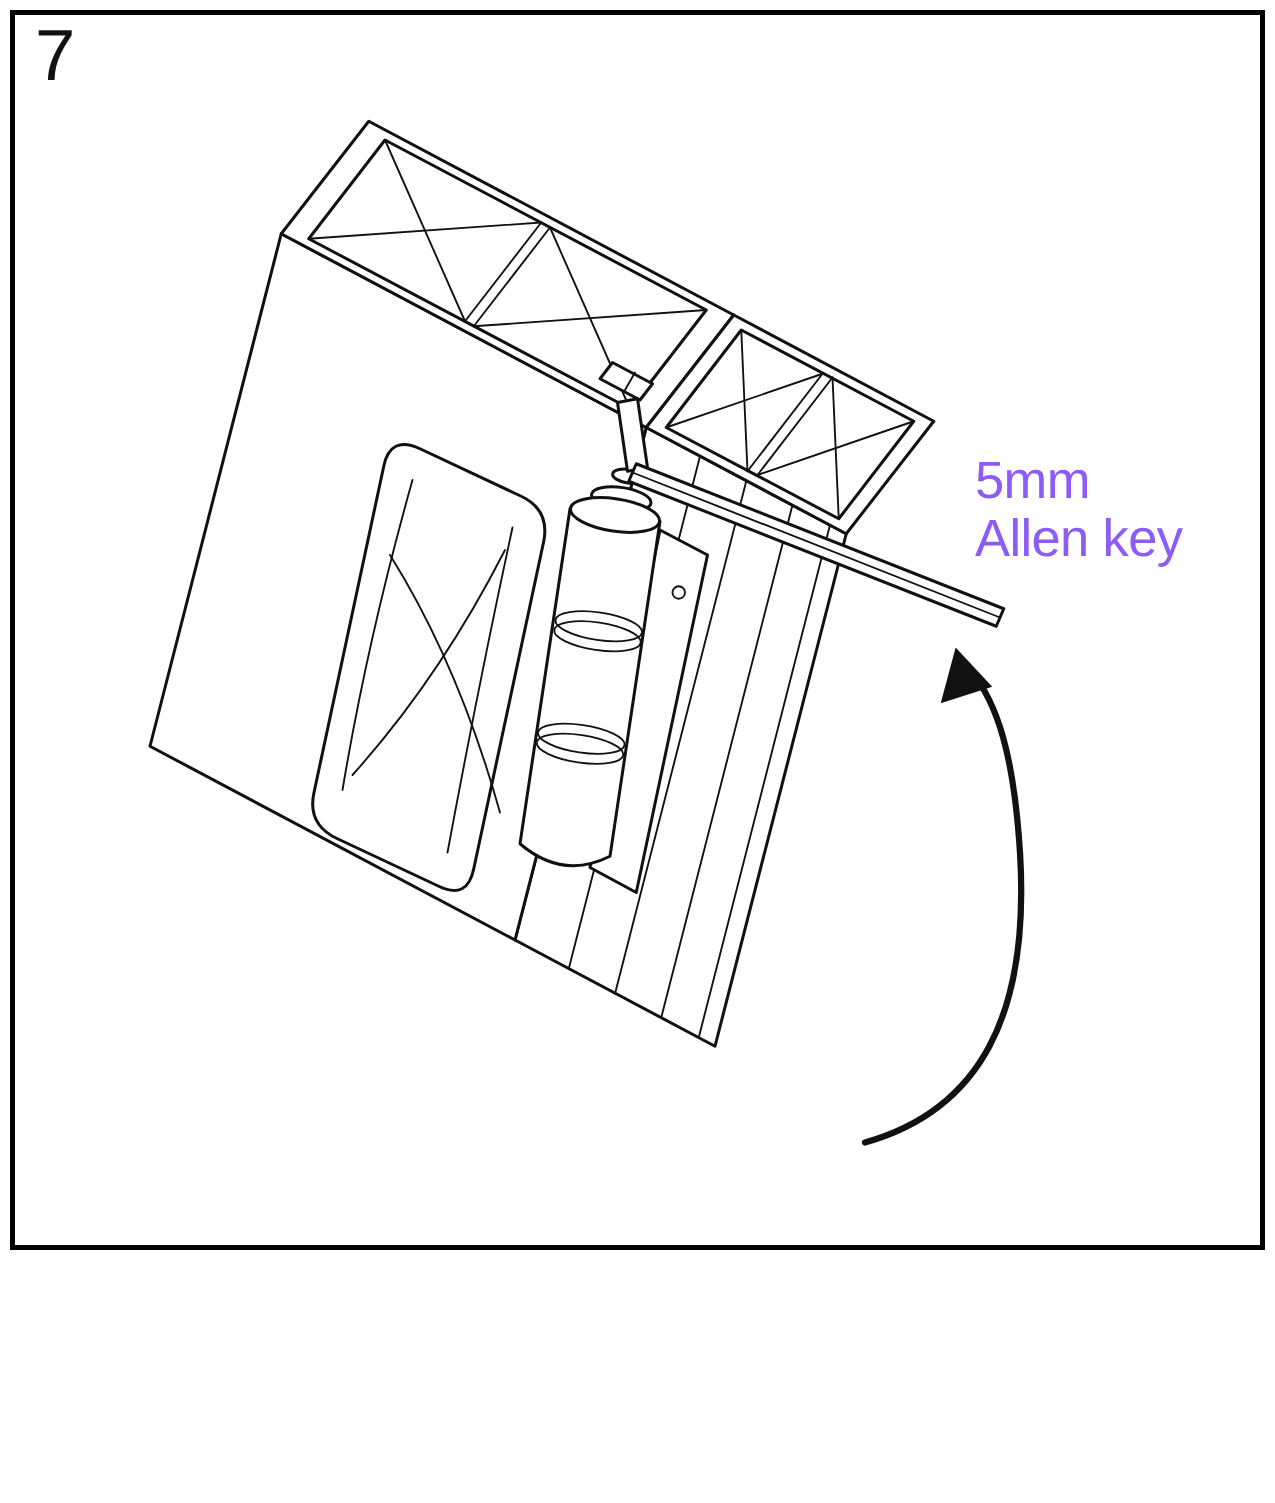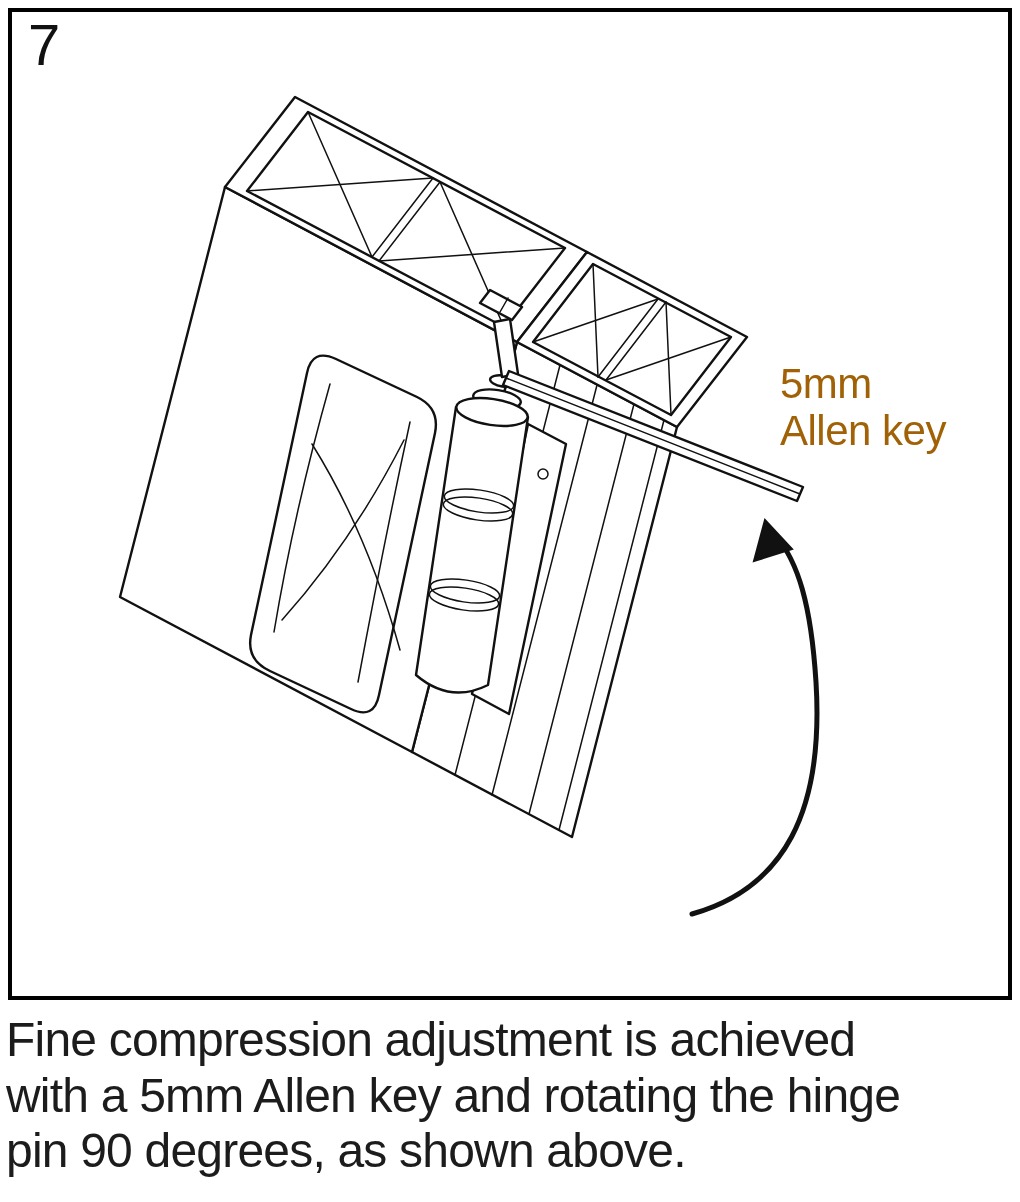--- a/index.html
+++ b/index.html
@@ -10,21 +10,21 @@
   .figure-box {
     position:absolute; left:8px; top:8px; width:1004px; height:992px;
     border:4px solid #000; background:#fff;
   }
   .step-number {
     position:absolute; left:16px; top:0px;
     font-size:58px; line-height:1.15; color:#111;
   }
   .diagram-svg { position:absolute; left:0; top:0; width:996px; height:984px; }
 
-  .label { position:absolute; white-space:pre-line; color:#a16207; }
+  .label { position:absolute; white-space:pre-line; color:#8b5cf6; }
   .allen-key-label {
     left:768px; top:348px; font-size:42px; line-height:1.12; letter-spacing:-0.5px;
   }
   .rotate-note {
     left:222px; top:792px; font-size:47px; line-height:1.17; letter-spacing:-0.5px;
   }
   .caption {
     position:absolute; left:6px; top:1012px; width:1010px;
     font-size:48px; line-height:1.16; letter-spacing:-0.8px;
     white-space:pre-line; color:#1c1c1c;
@@ -119,17 +119,14 @@
       </g>
     </svg>
 
     <div class="step-number">7</div>
 
     <div class="label allen-key-label">5mm
 Allen key</div>
 
   </div>
 
-  <div class="caption">Fine compression adjustment is achieved
-with a 5mm Allen key and rotating the hinge
-pin 90 degrees, as shown above.</div>
 
 </div>
 
 </body></html>

